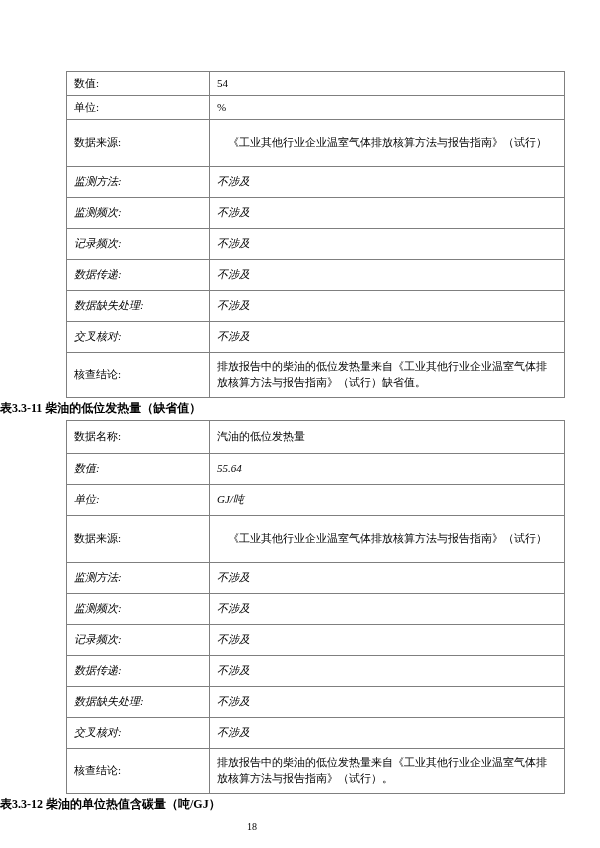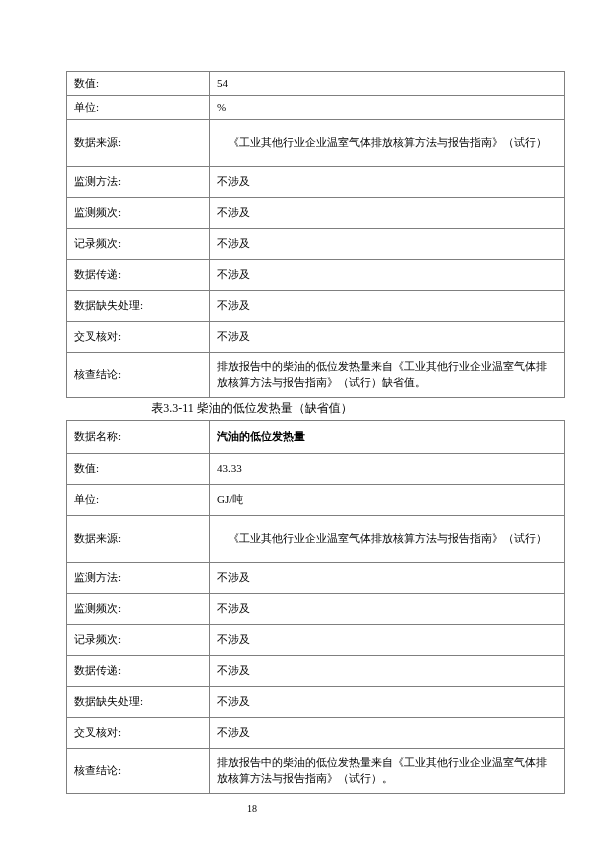--- a/index.html
+++ b/index.html
@@ -30,31 +30,31 @@
     border: 1px solid #7f7f7f;
     font-size: 11px;
     line-height: 1.45;
     vertical-align: middle;
     padding: 2px 8px 2px 7px;
     overflow: hidden;
   }
   td.label-cell { width: 127px; }
   td.value-cell { width: 339px; }
   tr.h-s  td { height: 19px; }   
-  tr.h-n  td { height: 26px; }   
+  tr.h-n  td { height: 26px; font-style: italic; }   
   tr.h-n1 td { height: 28px; border-radius: 8px; }   
   tr.h-src td { height: 42px; }  
   tr.h-con td { height: 40px; }  
   td.nowrap { white-space: nowrap; }
-  td.bold-value { font-weight: bold; }
+  td.bold-value { font-weight: normal; }
   .table-caption {
     width: 504px;
-    text-align: center;
+    text-align: left;
     font-size: 12px;
-    font-weight: normal;
+    font-weight: bold;
     margin-top: 3px;
     line-height: 1.25;
   }
   .page-number {
     width: 504px;
     text-align: center;
     font-size: 10px;
     margin-top: 9px;
   }
 </style>
@@ -111,21 +111,21 @@
   <div class="table-caption">表3.3-11 柴油的低位发热量（缺省值）</div>
 
   <table class="data-table t2">
     <tbody>
       <tr class="h-n1">
         <td class="label-cell">数据名称:</td>
         <td class="value-cell bold-value">汽油的低位发热量</td>
       </tr>
       <tr class="h-n">
         <td class="label-cell">数值:</td>
-        <td class="value-cell">43.33</td>
+        <td class="value-cell">55.64</td>
       </tr>
       <tr class="h-n">
         <td class="label-cell">单位:</td>
         <td class="value-cell">GJ/吨</td>
       </tr>
       <tr class="h-src">
         <td class="label-cell">数据来源:</td>
         <td class="value-cell nowrap">　《工业其他行业企业温室气体排放核算方法与报告指南》（试行）</td>
       </tr>
       <tr class="h-n">
@@ -152,16 +152,17 @@
         <td class="label-cell">交叉核对:</td>
         <td class="value-cell">不涉及</td>
       </tr>
       <tr class="h-con">
         <td class="label-cell">核查结论:</td>
         <td class="value-cell">排放报告中的柴油的低位发热量来自《工业其他行业企业温室气体排放核算方法与报告指南》（试行）。</td>
       </tr>
     </tbody>
   </table>
 
+  <div class="table-caption">表3.3-12 柴油的单位热值含碳量（吨/GJ）</div>
 
   <div class="page-number">18</div>
 
 </div>
 
 </body></html>

